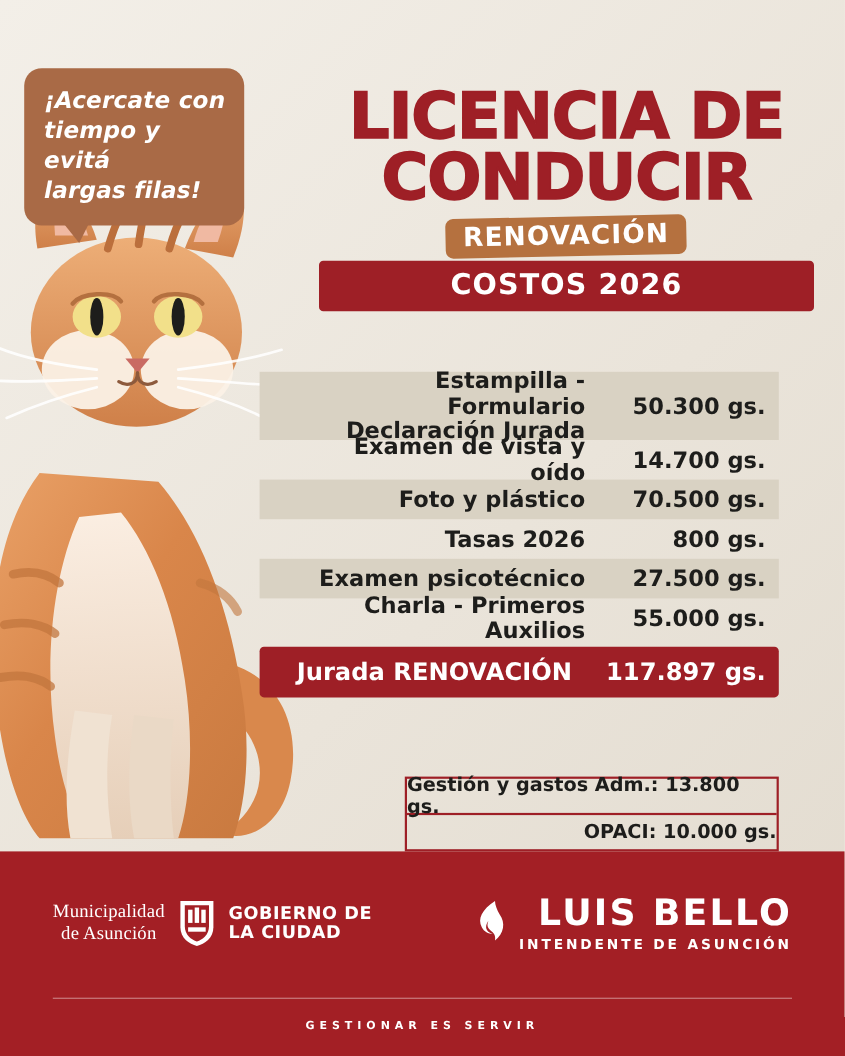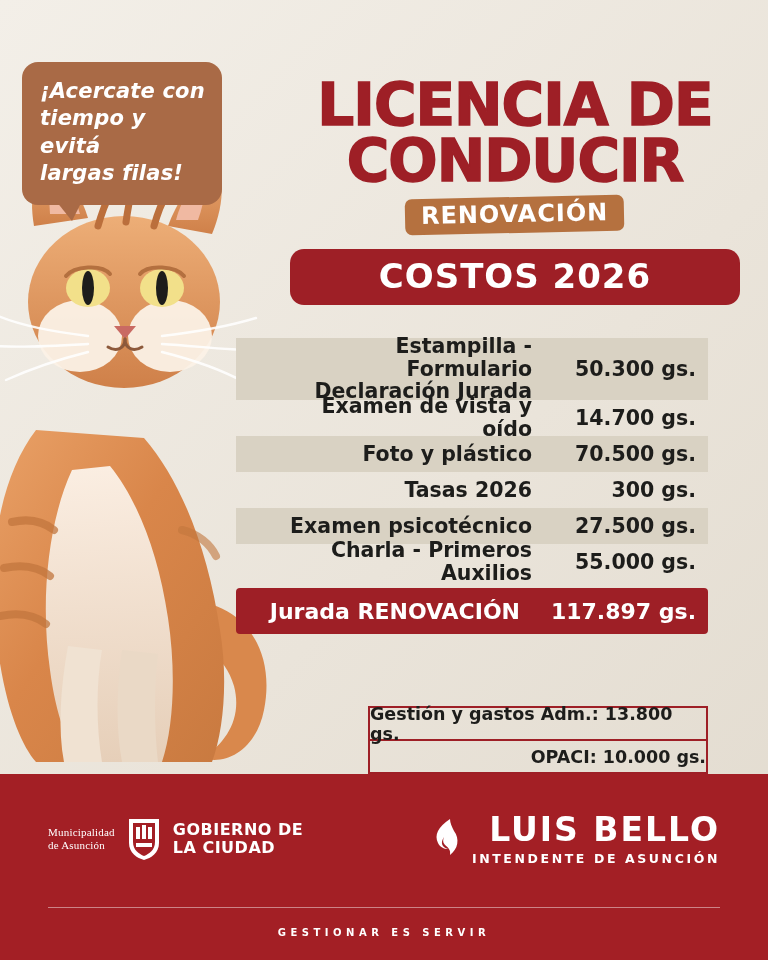--- a/index.html
+++ b/index.html
@@ -90,29 +90,29 @@
     color: #fff;
     font-family: "DejaVu Sans", sans-serif;
     font-weight: 700;
     font-size: 24px;
     letter-spacing: 1px;
     padding: 3px 16px 5px;
     border-radius: 7px;
     transform: rotate(-1.2deg);
   }
   #costos-bar {
-    margin-top: 16px;
+    margin-top: 4px;
     background: #9e1f26;
     color: #fff;
     font-family: "DejaVu Sans", sans-serif;
     font-weight: 700;
-    font-size: 34px;
+    font-size: 26px;
     letter-spacing: 1px;
     padding: 7px 10px 9px;
-    border-radius: 14px;
+    border-radius: 4px;
     display: block;
   }
 
   
   #price-table {
     position: absolute;
     left: 236px;
     top: 338px;
     width: 472px;
     z-index: 5;
@@ -194,23 +194,23 @@
     justify-content: space-between;
     padding: 0 48px;
     box-sizing: border-box;
   }
   #muni-lockup {
     display: flex;
     align-items: center;
     gap: 12px;
   }
   #muni-left {
-    text-align: left;
+    text-align: center;
     font-family: "Liberation Serif", serif;
-    font-size: 11px;
+    font-size: 17px;
     line-height: 1.15;
     letter-spacing: .2px;
   }
   #muni-right {
     font-family: "DejaVu Sans", sans-serif;
     font-weight: 700;
     font-size: 16px;
     line-height: 1.15;
     letter-spacing: .5px;
   }
@@ -359,21 +359,21 @@
       <span class="amount">14.700 gs.</span>
     </div>
 
     <div class="price-row band">
       <span class="label">Foto y plástico</span>
       <span class="amount">70.500 gs.</span>
     </div>
 
     <div class="price-row">
       <span class="label">Tasas 2026</span>
-      <span class="amount">300 gs.</span>
+      <span class="amount">800 gs.</span>
     </div>
 
     <div class="price-row band">
       <span class="label">Examen psicotécnico</span>
       <span class="amount">27.500 gs.</span>
     </div>
 
     <div class="price-row">
       <span class="label">Charla - Primeros Auxilios</span>
       <span class="amount">55.000 gs.</span>

